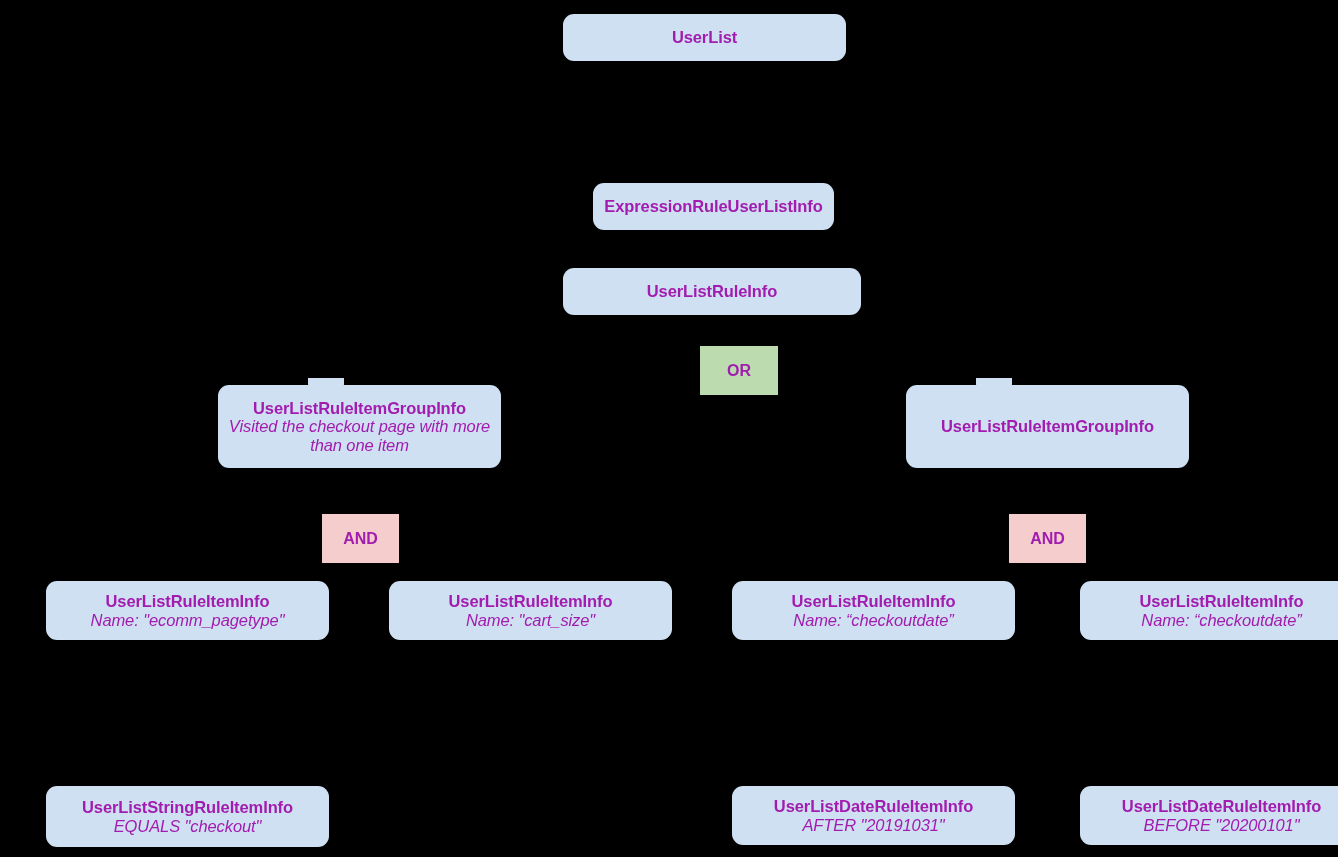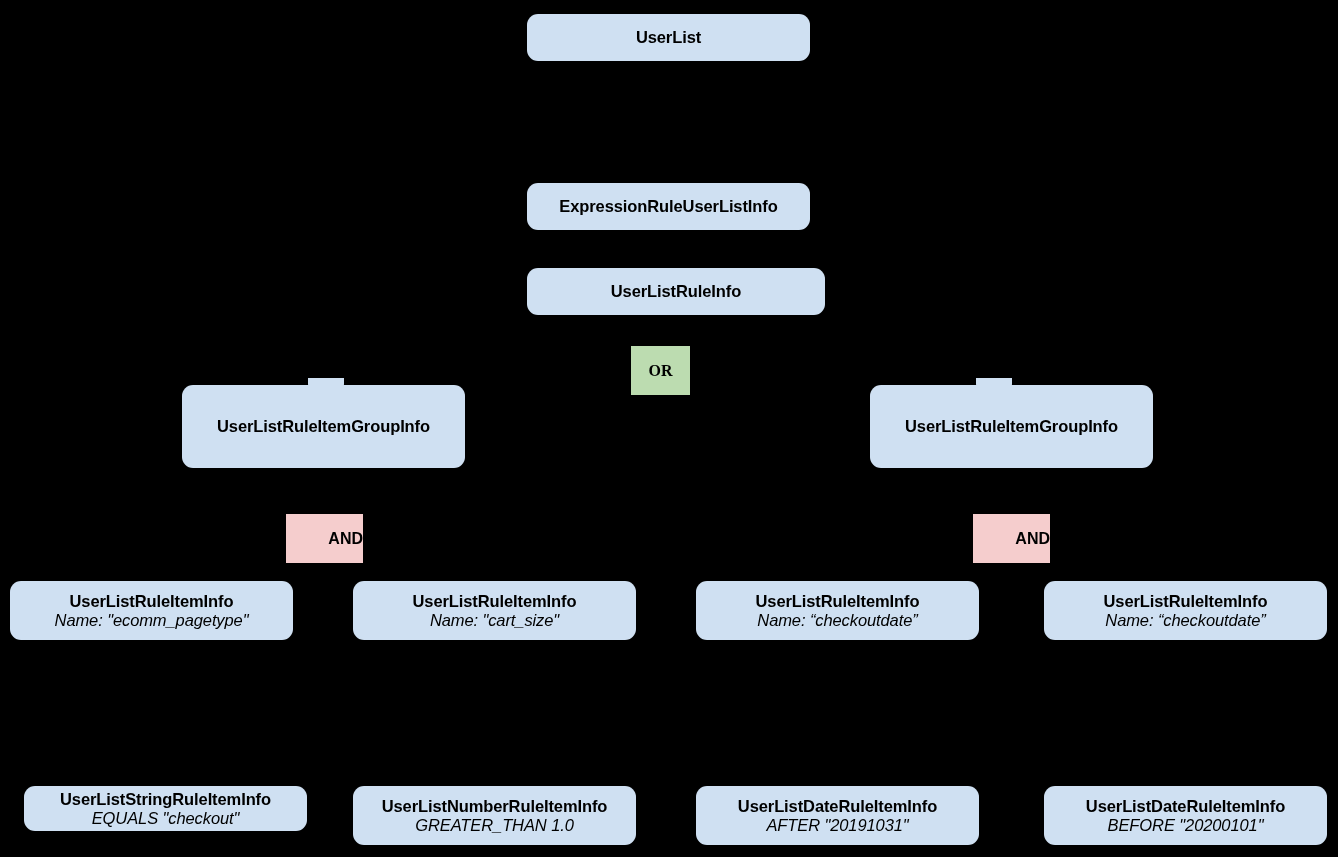--- a/index.html
+++ b/index.html
@@ -25,22 +25,23 @@
 
   
   .node {
     position: absolute;
     box-sizing: border-box;
     display: flex;
     flex-direction: column;
     align-items: center;
     justify-content: center;
     text-align: center;
-    color: #000000;
+    color: #a21caf;
     line-height: 1.12;
+    margin-left: 36px;
   }
 
   .node.rounded {
     background: #cfe0f2;
     border-radius: 11px;
   }
 
   .node.square {
     border-radius: 0;
   }
@@ -63,56 +64,57 @@
     white-space: nowrap;
     padding: 0;
   }
 
   
   .op {
     font-weight: bold;
     font-size: 16px;
   }
   .op.or-box  { background: #bcdcb0; }
-  .op.and-box { background: #f5cdcd; align-items: flex-end; }
+  .op.and-box { background: #f5cdcd; }
 
   
   .notch {
     position: absolute;
     background: #cfe0f2;
     border-radius: 0 0 3px 3px;
   }
 </style>
 </head>
 <body>
 
 <div id="diagram">
 
   <div class="node rounded" style="left:527px; top:14px; width:283px; height:47px;">
     <span class="title">UserList</span>
   </div>
 
 
-  <div class="node rounded" style="left:527px; top:183px; width:283px; height:47px;">
+  <div class="node rounded" style="left:557px; top:183px; width:241px; height:47px;">
     <span class="title">ExpressionRuleUserListInfo</span>
   </div>
 
   <div class="node rounded" style="left:527px; top:268px; width:298px; height:47px;">
     <span class="title">UserListRuleInfo</span>
   </div>
 
-  <div class="node square op or-box" style="left:631px; top:346px; width:59px; height:49px;font-family:Liberation Serif, serif;">
+  <div class="node square op or-box" style="left:664px; top:346px; width:78px; height:49px;">
     <span>OR</span>
   </div>
 
   <div class="notch" style="left:308px; top:378px; width:36px; height:9px;"></div>
   <div class="notch" style="left:976px; top:378px; width:36px; height:9px;"></div>
 
   <div class="node rounded" style="left:182px; top:385px; width:283px; height:83px;">
     <span class="title">UserListRuleItemGroupInfo</span>
+    <span class="subtitle">Visited the checkout page with more than one item</span>
   </div>
 
   <div class="node rounded" style="left:870px; top:385px; width:283px; height:83px;">
     <span class="title">UserListRuleItemGroupInfo</span>
   </div>
 
   <div class="node square op and-box" style="left:286px; top:514px; width:77px; height:49px;">
     <span>AND</span>
   </div>
 
@@ -133,29 +135,25 @@
   <div class="node rounded" style="left:696px; top:581px; width:283px; height:59px;">
     <span class="title">UserListRuleItemInfo</span>
     <span class="subtitle nowrap">Name: “checkoutdate”</span>
   </div>
 
   <div class="node rounded" style="left:1044px; top:581px; width:283px; height:59px;">
     <span class="title">UserListRuleItemInfo</span>
     <span class="subtitle nowrap">Name: “checkoutdate”</span>
   </div>
 
-  <div class="node rounded" style="left:24px; top:786px; width:283px; height:45px;">
+  <div class="node rounded" style="left:10px; top:786px; width:283px; height:61px;">
     <span class="title">UserListStringRuleItemInfo</span>
     <span class="subtitle nowrap">EQUALS "checkout"</span>
   </div>
 
-  <div class="node rounded" style="left:353px; top:786px; width:283px; height:59px;">
-    <span class="title">UserListNumberRuleItemInfo</span>
-    <span class="subtitle nowrap">GREATER_THAN 1.0</span>
-  </div>
 
   <div class="node rounded" style="left:696px; top:786px; width:283px; height:59px;">
     <span class="title">UserListDateRuleItemInfo</span>
     <span class="subtitle nowrap">AFTER "20191031"</span>
   </div>
 
   <div class="node rounded" style="left:1044px; top:786px; width:283px; height:59px;">
     <span class="title">UserListDateRuleItemInfo</span>
     <span class="subtitle nowrap">BEFORE "20200101"</span>
   </div>

